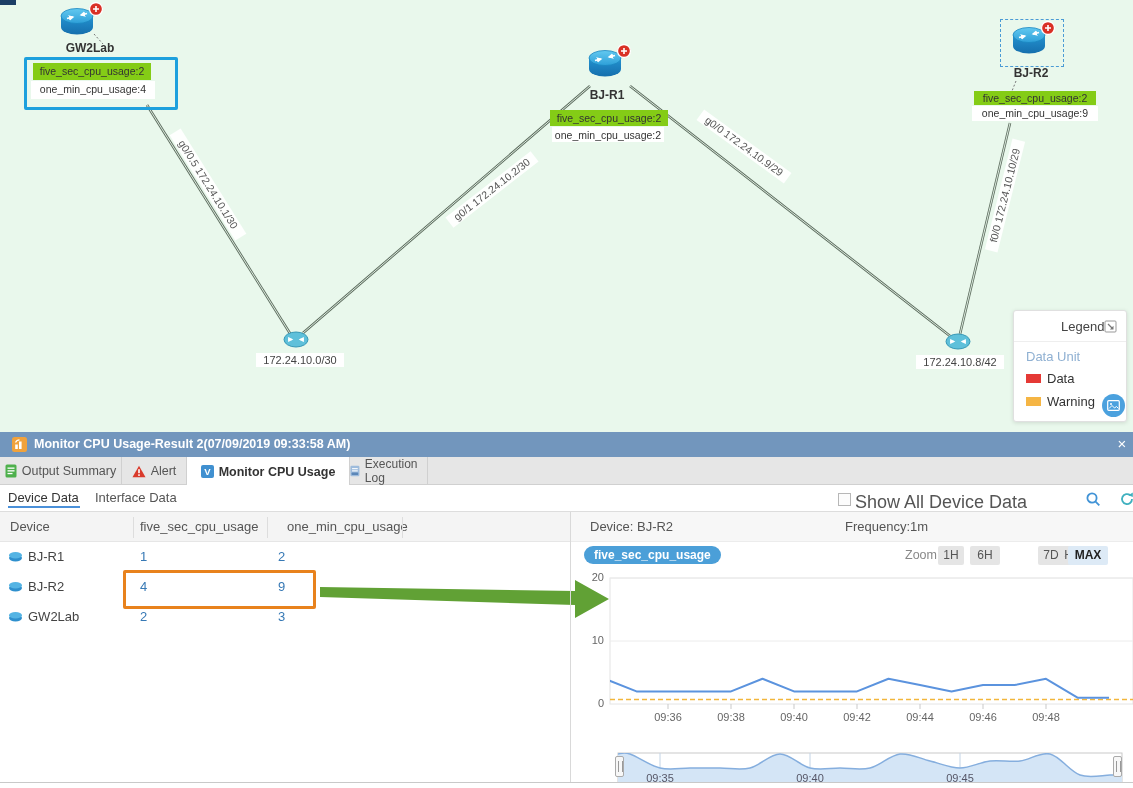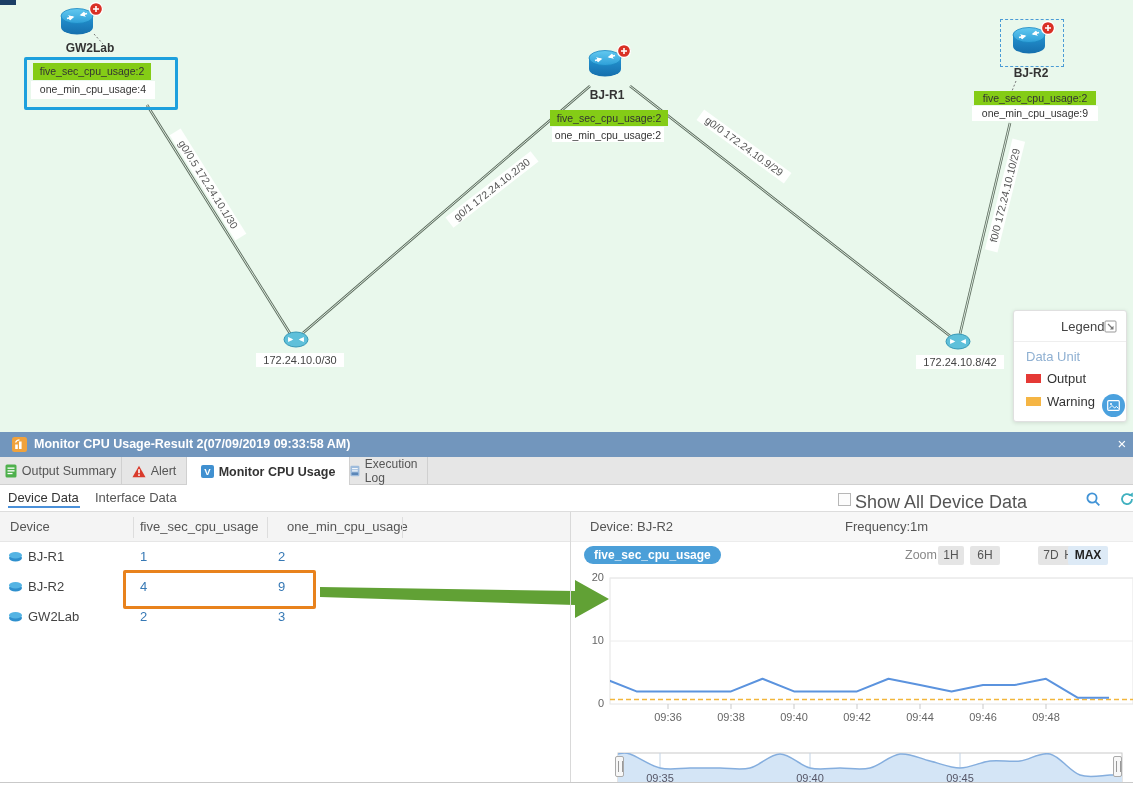--- a/index.html
+++ b/index.html
@@ -169,21 +169,21 @@
     <div id="legend-title" class="abs">Legend</div>
     <svg class="abs" style="left:90px;top:9px" width="13" height="13" viewBox="0 0 13 13">
       <rect x="1" y="1" width="11" height="11" fill="none" stroke="#999" rx="1"></rect>
       <line x1="4" y1="4" x2="8.5" y2="8.5" stroke="#777" stroke-width="1.3"></line>
       <polygon points="9.5,9.5 5.8,9.5 9.5,5.8" fill="#777"></polygon>
     </svg>
     <div id="legend-divider" class="abs"></div>
     <div id="legend-section" class="abs">Data Unit</div>
     <div class="abs legend-row" style="top:60px;">
       <span class="swatch" id="swatch-error" style="background: rgb(229, 57, 53);"></span>
-      <span>Output</span>
+      <span>Data</span>
     </div>
     <div class="abs legend-row" style="top:83px;">
       <span class="swatch" id="swatch-warning" style="background: rgb(245, 181, 68);"></span>
       <span>Warning</span>
     </div>
   </div>
 
   <div class="abs" style="left:1102px;top:394px;width:23px;height:23px;border-radius:50%;background:#4ba1de;">
     <svg style="position:absolute;left:5px;top:6px" width="13" height="11" viewBox="0 0 13 11">
       <rect x="0.7" y="0.7" width="11.6" height="9.6" fill="none" stroke="#fff" stroke-width="1.2" rx="1"></rect>

